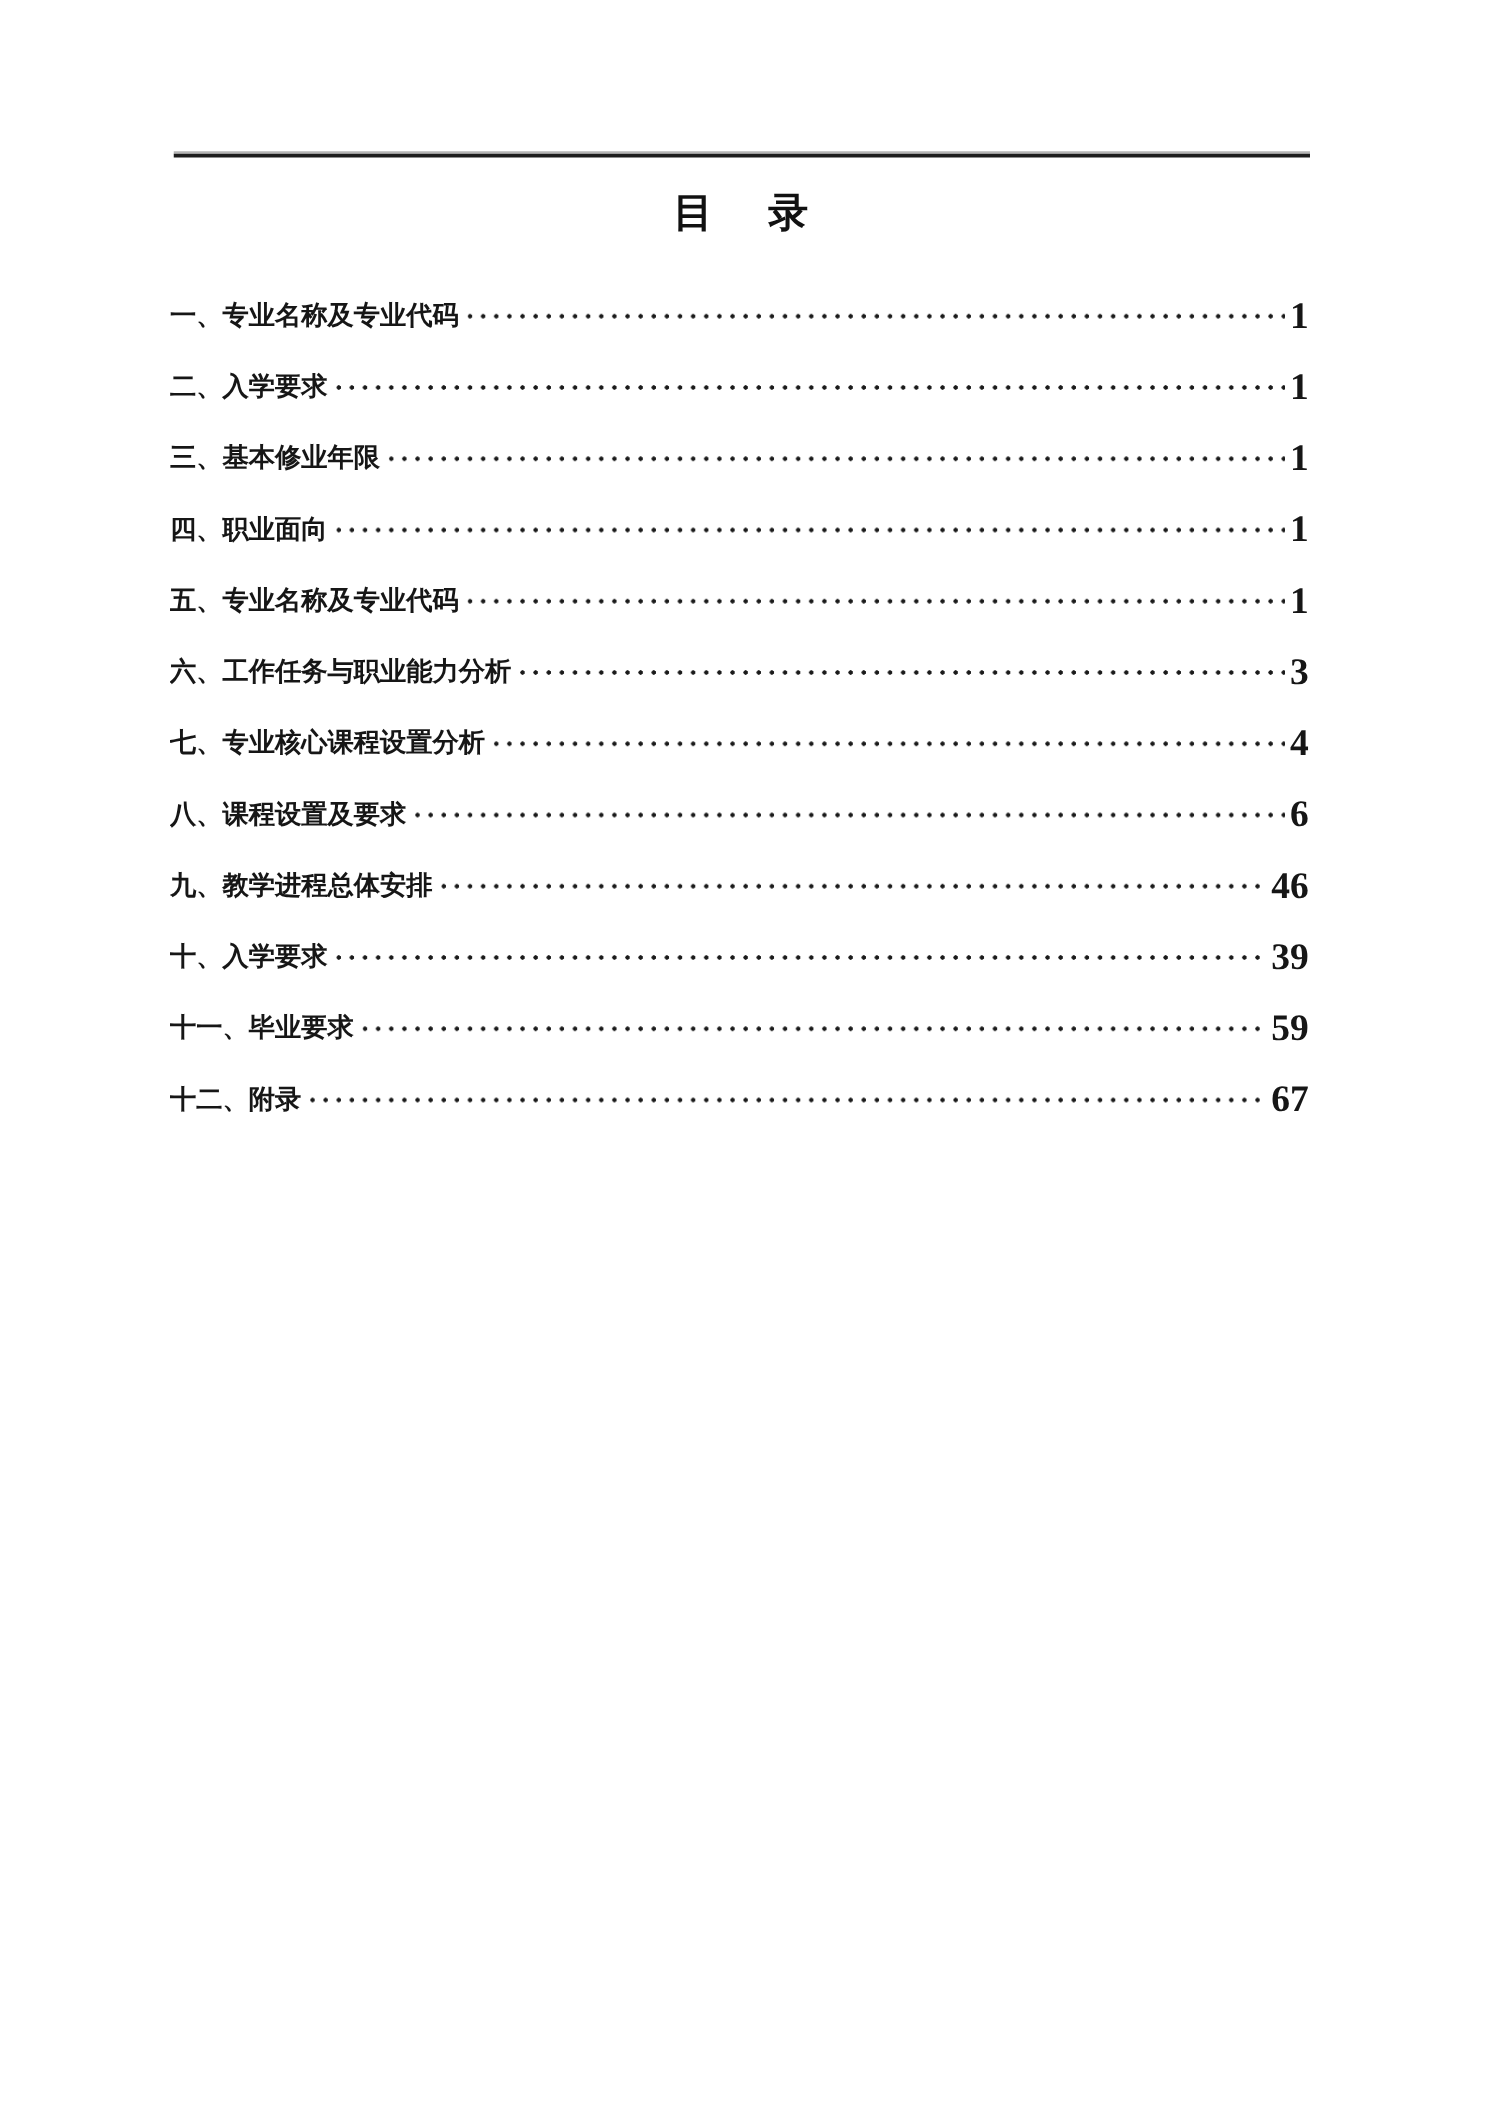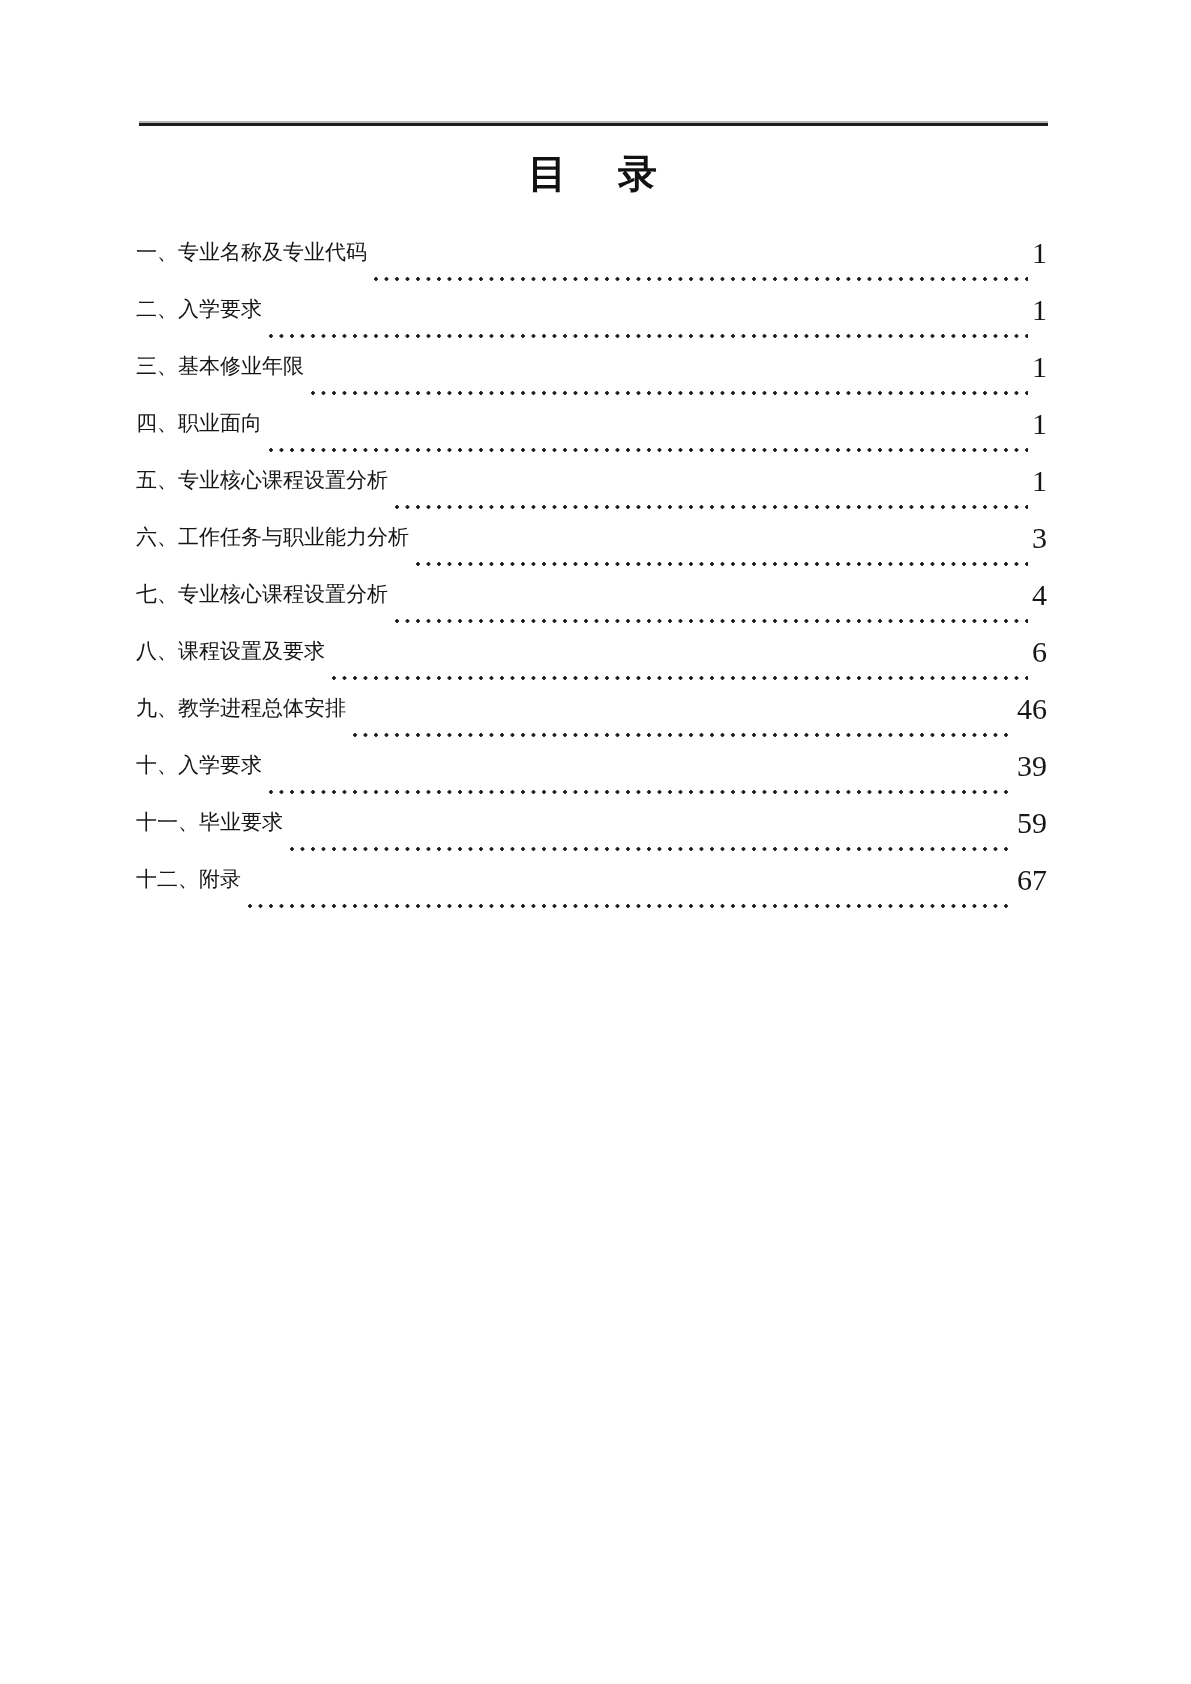--- a/index.html
+++ b/index.html
@@ -31,40 +31,41 @@
   .header-rule .rule-dark {
     height: 3px;
     background: #1d1d1d;
   }
   .doc-heading {
     position: absolute;
     left: 0;
     right: 0;
     top: 153px;
     text-align: center;
-    font-size: 39px;
+    font-size: 32px;
     line-height: 1.1;
     font-weight: bold;
     letter-spacing: 6px;
     color: #111111;
     white-space: pre;
   }
   .toc {
     position: absolute;
     left: 136px;
     top: 224px;
     width: 911px;
   }
   .toc-row {
     display: flex;
-    align-items: flex-end;
+    align-items: center;
     height: 57px;
     line-height: 57px;
     white-space: nowrap;
     overflow: hidden;
+    font-weight: bold;
   }
   .toc-label {
     flex: 0 0 auto;
     font-size: 21px;
     color: #161616;
   }
   .toc-leader {
     flex: 1 1 auto;
     height: 4px;
     margin-left: 7px;
@@ -112,21 +113,21 @@
       <span class="toc-page">1</span>
     </div>
 
     <div class="toc-row">
       <span class="toc-label">四、职业面向</span>
       <span class="toc-leader"></span>
       <span class="toc-page">1</span>
     </div>
 
     <div class="toc-row">
-      <span class="toc-label">五、专业核心课程设置分析</span>
+      <span class="toc-label">五、专业名称及专业代码</span>
       <span class="toc-leader"></span>
       <span class="toc-page">1</span>
     </div>
 
     <div class="toc-row">
       <span class="toc-label">六、工作任务与职业能力分析</span>
       <span class="toc-leader"></span>
       <span class="toc-page">3</span>
     </div>
 

